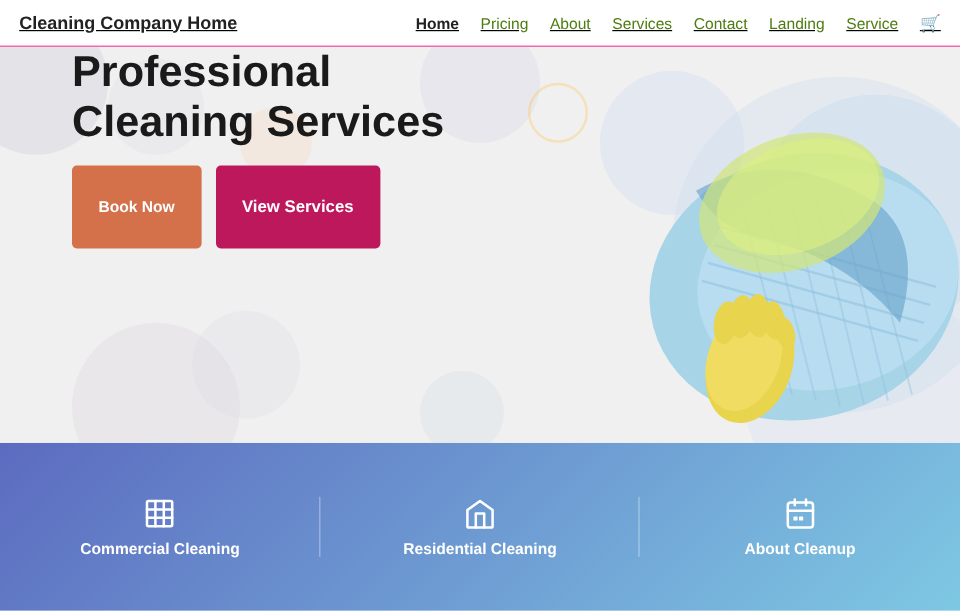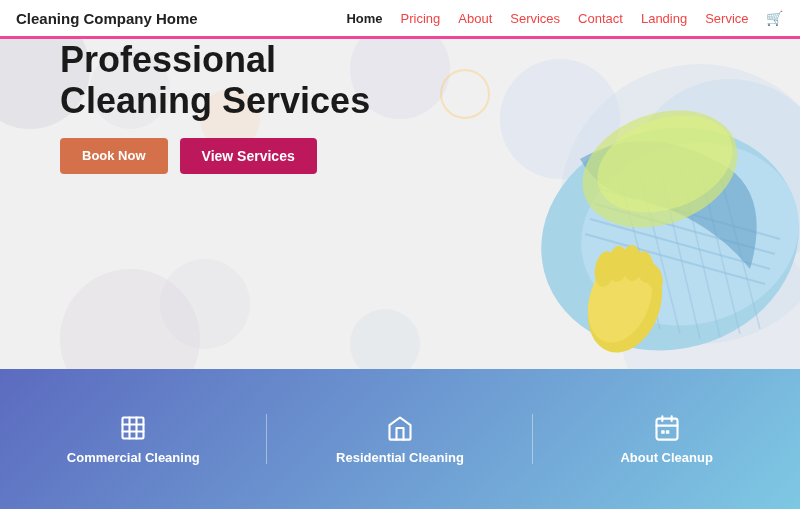--- a/index.html
+++ b/index.html
@@ -6,38 +6,39 @@
     body { font-family: Arial, sans-serif; width: 800px; height: 509px; overflow: hidden; background: #f5f5f5; }
 
     
     .navbar {
       display: flex;
       align-items: center;
       justify-content: space-between;
       padding: 0 16px;
       height: 39px;
       background: #fff;
-      border-bottom: 3px solid #ec4899;
+      border-bottom: 1px solid #ec4899;
       position: relative;
       z-index: 10;
+      text-decoration: underline;
     }
     .navbar-brand {
       font-size: 15px;
       font-weight: 700;
       color: #222;
     }
     .navbar-nav {
       display: flex;
       align-items: center;
       gap: 18px;
       justify-content: center;
     }
     .nav-link {
       font-size: 13px;
-      color: #ef4444;
+      color: #4d7c0f;
       text-decoration: none;
       cursor: pointer;
     }
     .nav-link.active {
       font-weight: 700;
       color: #222;
     }
     .cart-icon {
       font-size: 14px;
       color: #555;
@@ -96,21 +97,21 @@
       font-weight: 600;
     }
     .hero-buttons {
       display: flex;
       gap: 12px;
     }
     .btn-book {
       background: #d4704a;
       color: #fff;
       border: none;
-      padding: 10px 22px;
+      padding: 27px 22px;
       border-radius: 4px;
       font-size: 13px;
       font-weight: 600;
       cursor: pointer;
     }
     .btn-services {
       background: #be185d;
       color: #fff;
       border: none;
       padding: 10px 22px;

